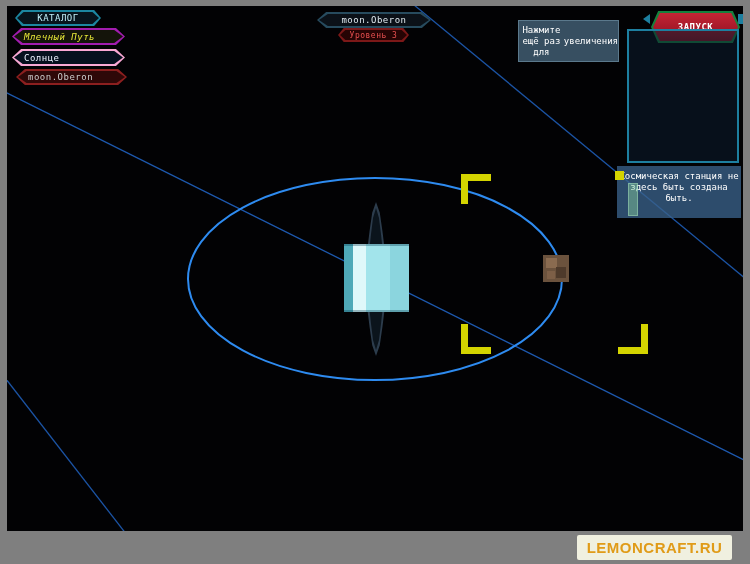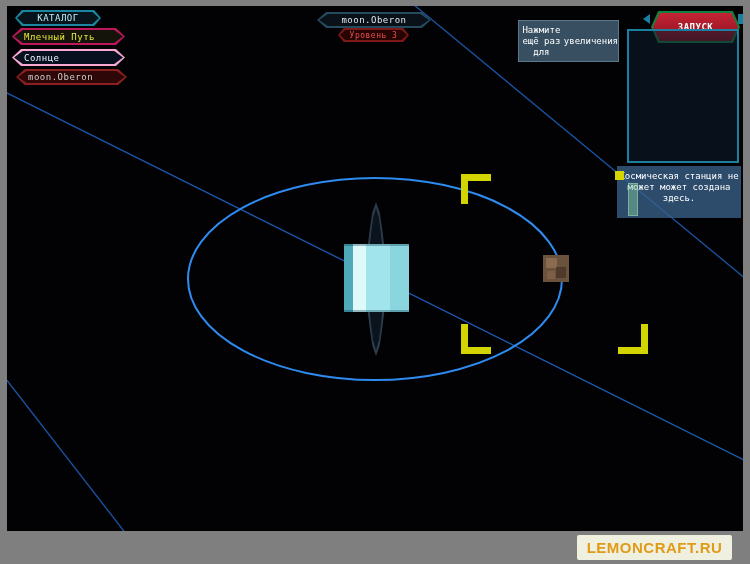--- a/index.html
+++ b/index.html
@@ -47,21 +47,21 @@
     <div class="bracket" style="left:454px;top:168px;border-top:7px solid #d4d400;border-left:7px solid #d4d400;"></div>
     <div class="bracket" style="left:454px;top:318px;border-bottom:7px solid #d4d400;border-left:7px solid #d4d400;"></div>
     <div class="bracket" style="left:611px;top:318px;border-bottom:7px solid #d4d400;border-right:7px solid #d4d400;"></div>
 
     <div class="hexbtn" style="left:8px;top:4px;width:86px;height:16px;background:#1c86a0;">
       <div class="hexin" style="background:#07141c;color:#bfeef8;">
         <span>КАТАЛОГ</span>
       </div>
     </div>
 
-    <div class="hexbtn" style="left:5px;top:22px;width:113px;height:17px;background:#be185d;">
+    <div class="hexbtn" style="left:5px;top:22px;width:113px;height:17px;background:#a21caf;font-style:italic;">
       <div class="hexin ta-left" style="background:#14140a;color:#e8e838;">
         <span>Млечный Путь</span>
       </div>
     </div>
     <div class="hexbtn" style="left:5px;top:43px;width:113px;height:17px;background:#f9a8d4;">
       <div class="hexin ta-left" style="background:#06101e;color:#eef2ff;">
         <span>Солнце</span>
       </div>
     </div>
     <div class="hexbtn" style="left:9px;top:63px;width:111px;height:16px;background:#8c1f1f;">
@@ -94,22 +94,22 @@
         <span>ЗАПУСК</span>
       </div>
     </div>
 
     <div class="abs" style="left:620px;top:23px;width:112px;height:134px;border:2px solid #1d7fa0;
          background:rgba(12,30,48,.55);"></div>
 
     <div class="abs" style="left:610px;top:160px;width:124px;height:52px;background:rgba(58,98,138,.78);
          padding-top:5px;">
       <div class="panel-text">Космическая станция не</div>
-      <div class="panel-text">может может создана</div>
-      <div class="panel-text">здесь.</div>
+      <div class="panel-text">здесь быть создана</div>
+      <div class="panel-text">быть.</div>
     </div>
     <div class="abs" style="left:608px;top:165px;width:9px;height:9px;background:#d4d400;"></div>
     <div class="abs" style="left:621px;top:177px;width:10px;height:33px;background:rgba(140,210,160,.45);
          border:1px solid rgba(180,240,200,.4);"></div>
 
   </div>
 
   <div class="abs" style="left:577px;top:535px;width:155px;height:25px;background:#f0f0e0;border-radius:2px;
        display:flex;align-items:center;justify-content:center;">
     <span style="font-family:'Liberation Sans',sans-serif;font-weight:bold;font-size:15px;color:#e09b18;letter-spacing:.5px;">LEMONCRAFT.RU</span>

